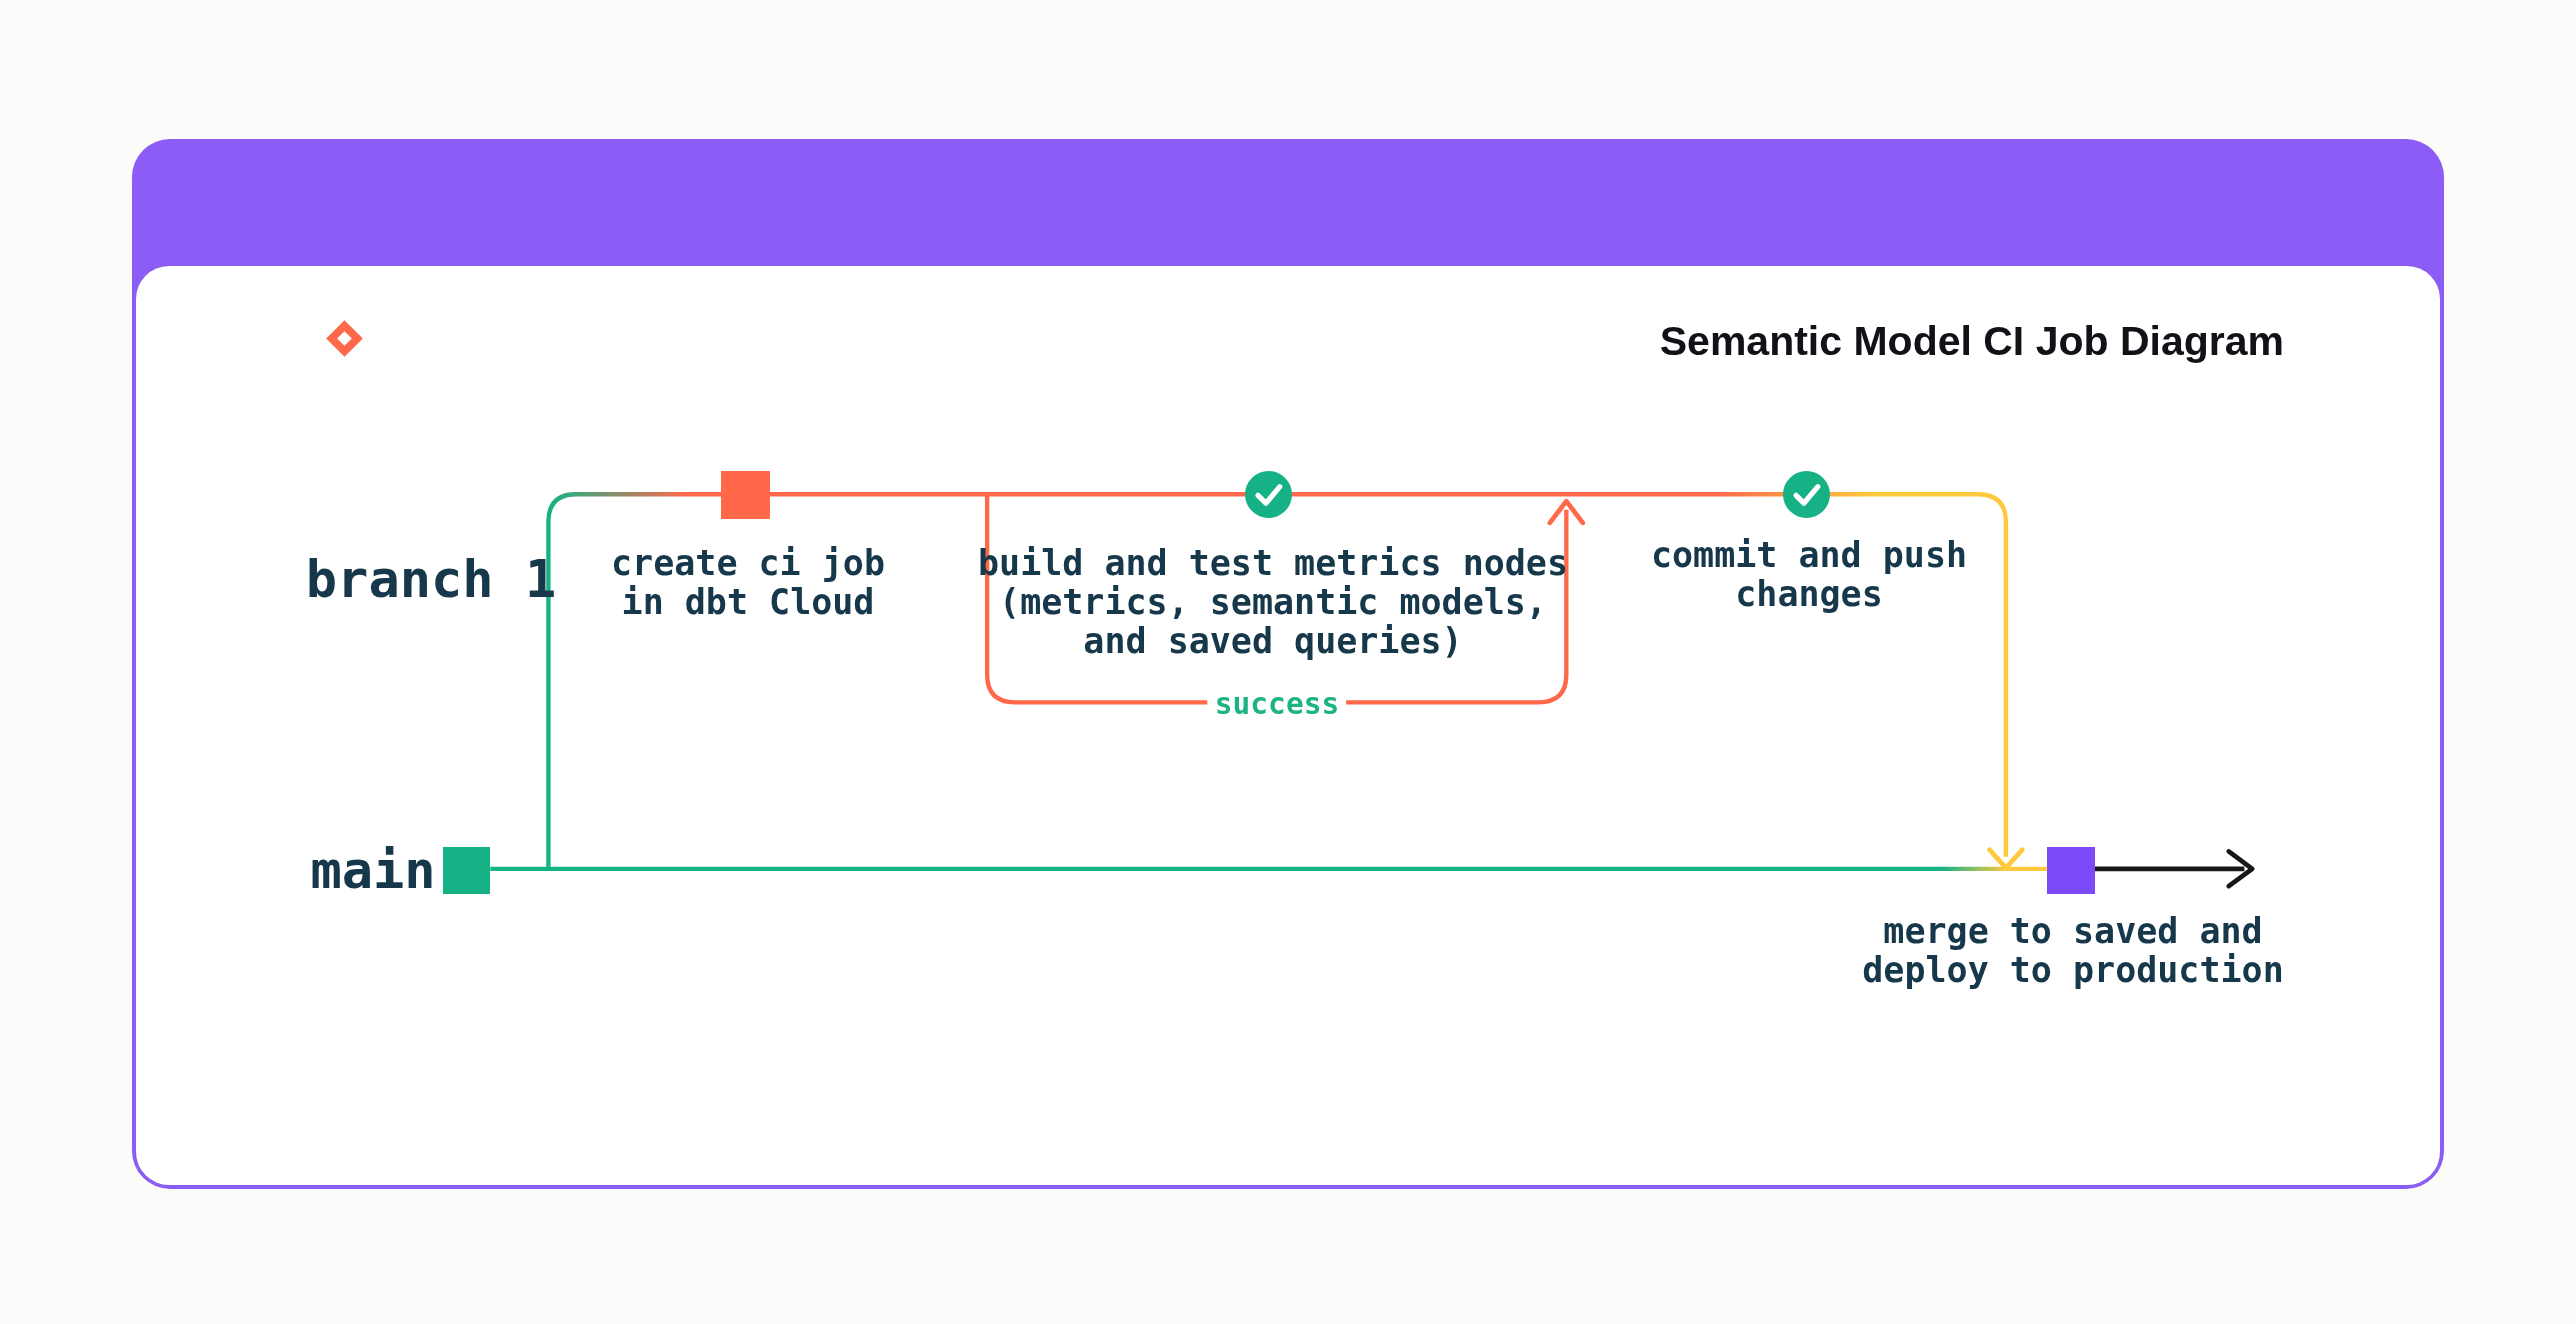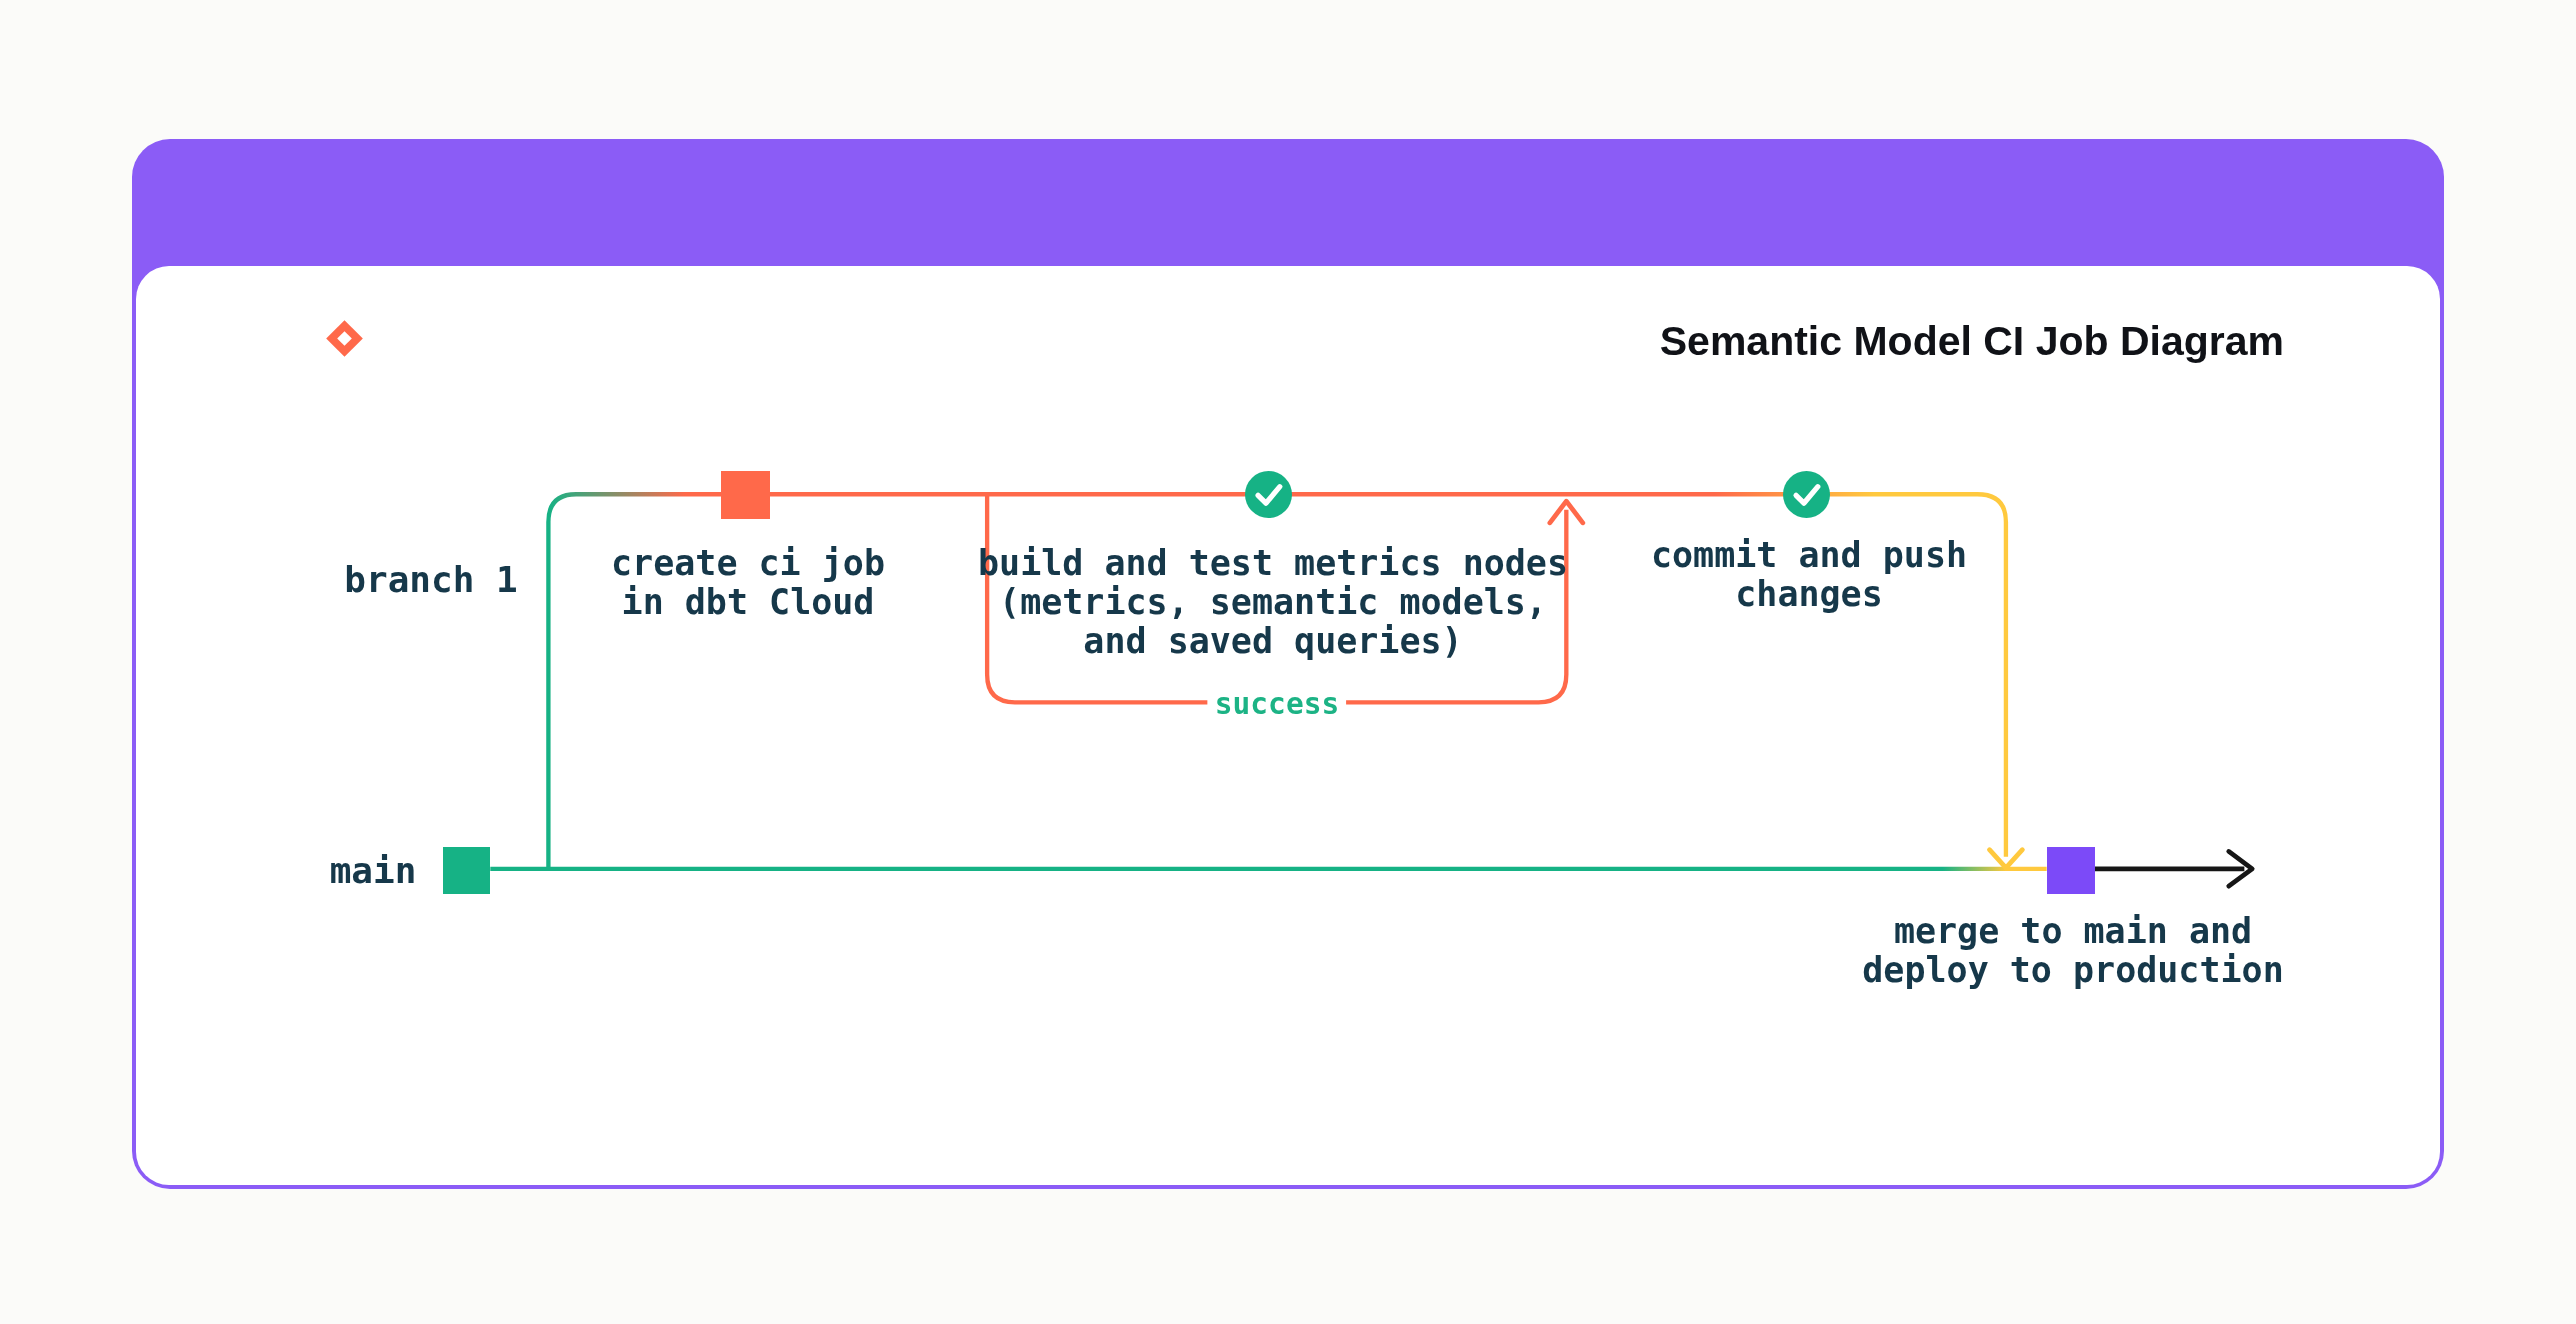--- a/index.html
+++ b/index.html
@@ -65,21 +65,21 @@
 
   
   .lbl {
     position: absolute;
     transform: translate(-50%, -50%);
     color: #16384A;
     font-weight: 700;
     text-align: center;
     white-space: pre-line;
   }
-  .branch-lbl { font-size: 36px; white-space: nowrap; }
+  .branch-lbl { font-size: 52px; white-space: nowrap; }
   .lbl-branch1 { left: 431px; top: 579px; }
   .lbl-main    { left: 373px; top: 870px; }
 
   .node-lbl { font-size: 35px; line-height: 39px; }
   .lbl-create { left: 748px;  top: 583px; }
   .lbl-build  { left: 1273px; top: 602px; }
   .lbl-commit { left: 1809px; top: 575px; }
   .lbl-merge  { left: 2073px; top: 951px; }
 
   .lbl-success {
@@ -160,19 +160,19 @@
   <div class="lbl branch-lbl lbl-branch1">branch 1</div>
   <div class="lbl branch-lbl lbl-main">main</div>
 
   <div class="lbl node-lbl lbl-create">create ci job
 in dbt Cloud</div>
   <div class="lbl node-lbl lbl-build">build and test metrics nodes
 (metrics, semantic models,
 and saved queries)</div>
   <div class="lbl node-lbl lbl-commit">commit and push
 changes</div>
-  <div class="lbl node-lbl lbl-merge">merge to main and
+  <div class="lbl node-lbl lbl-merge">merge to saved and
 deploy to production</div>
 
   <div class="lbl lbl-success">success</div>
 
 </div>
 
 
 </body></html>

